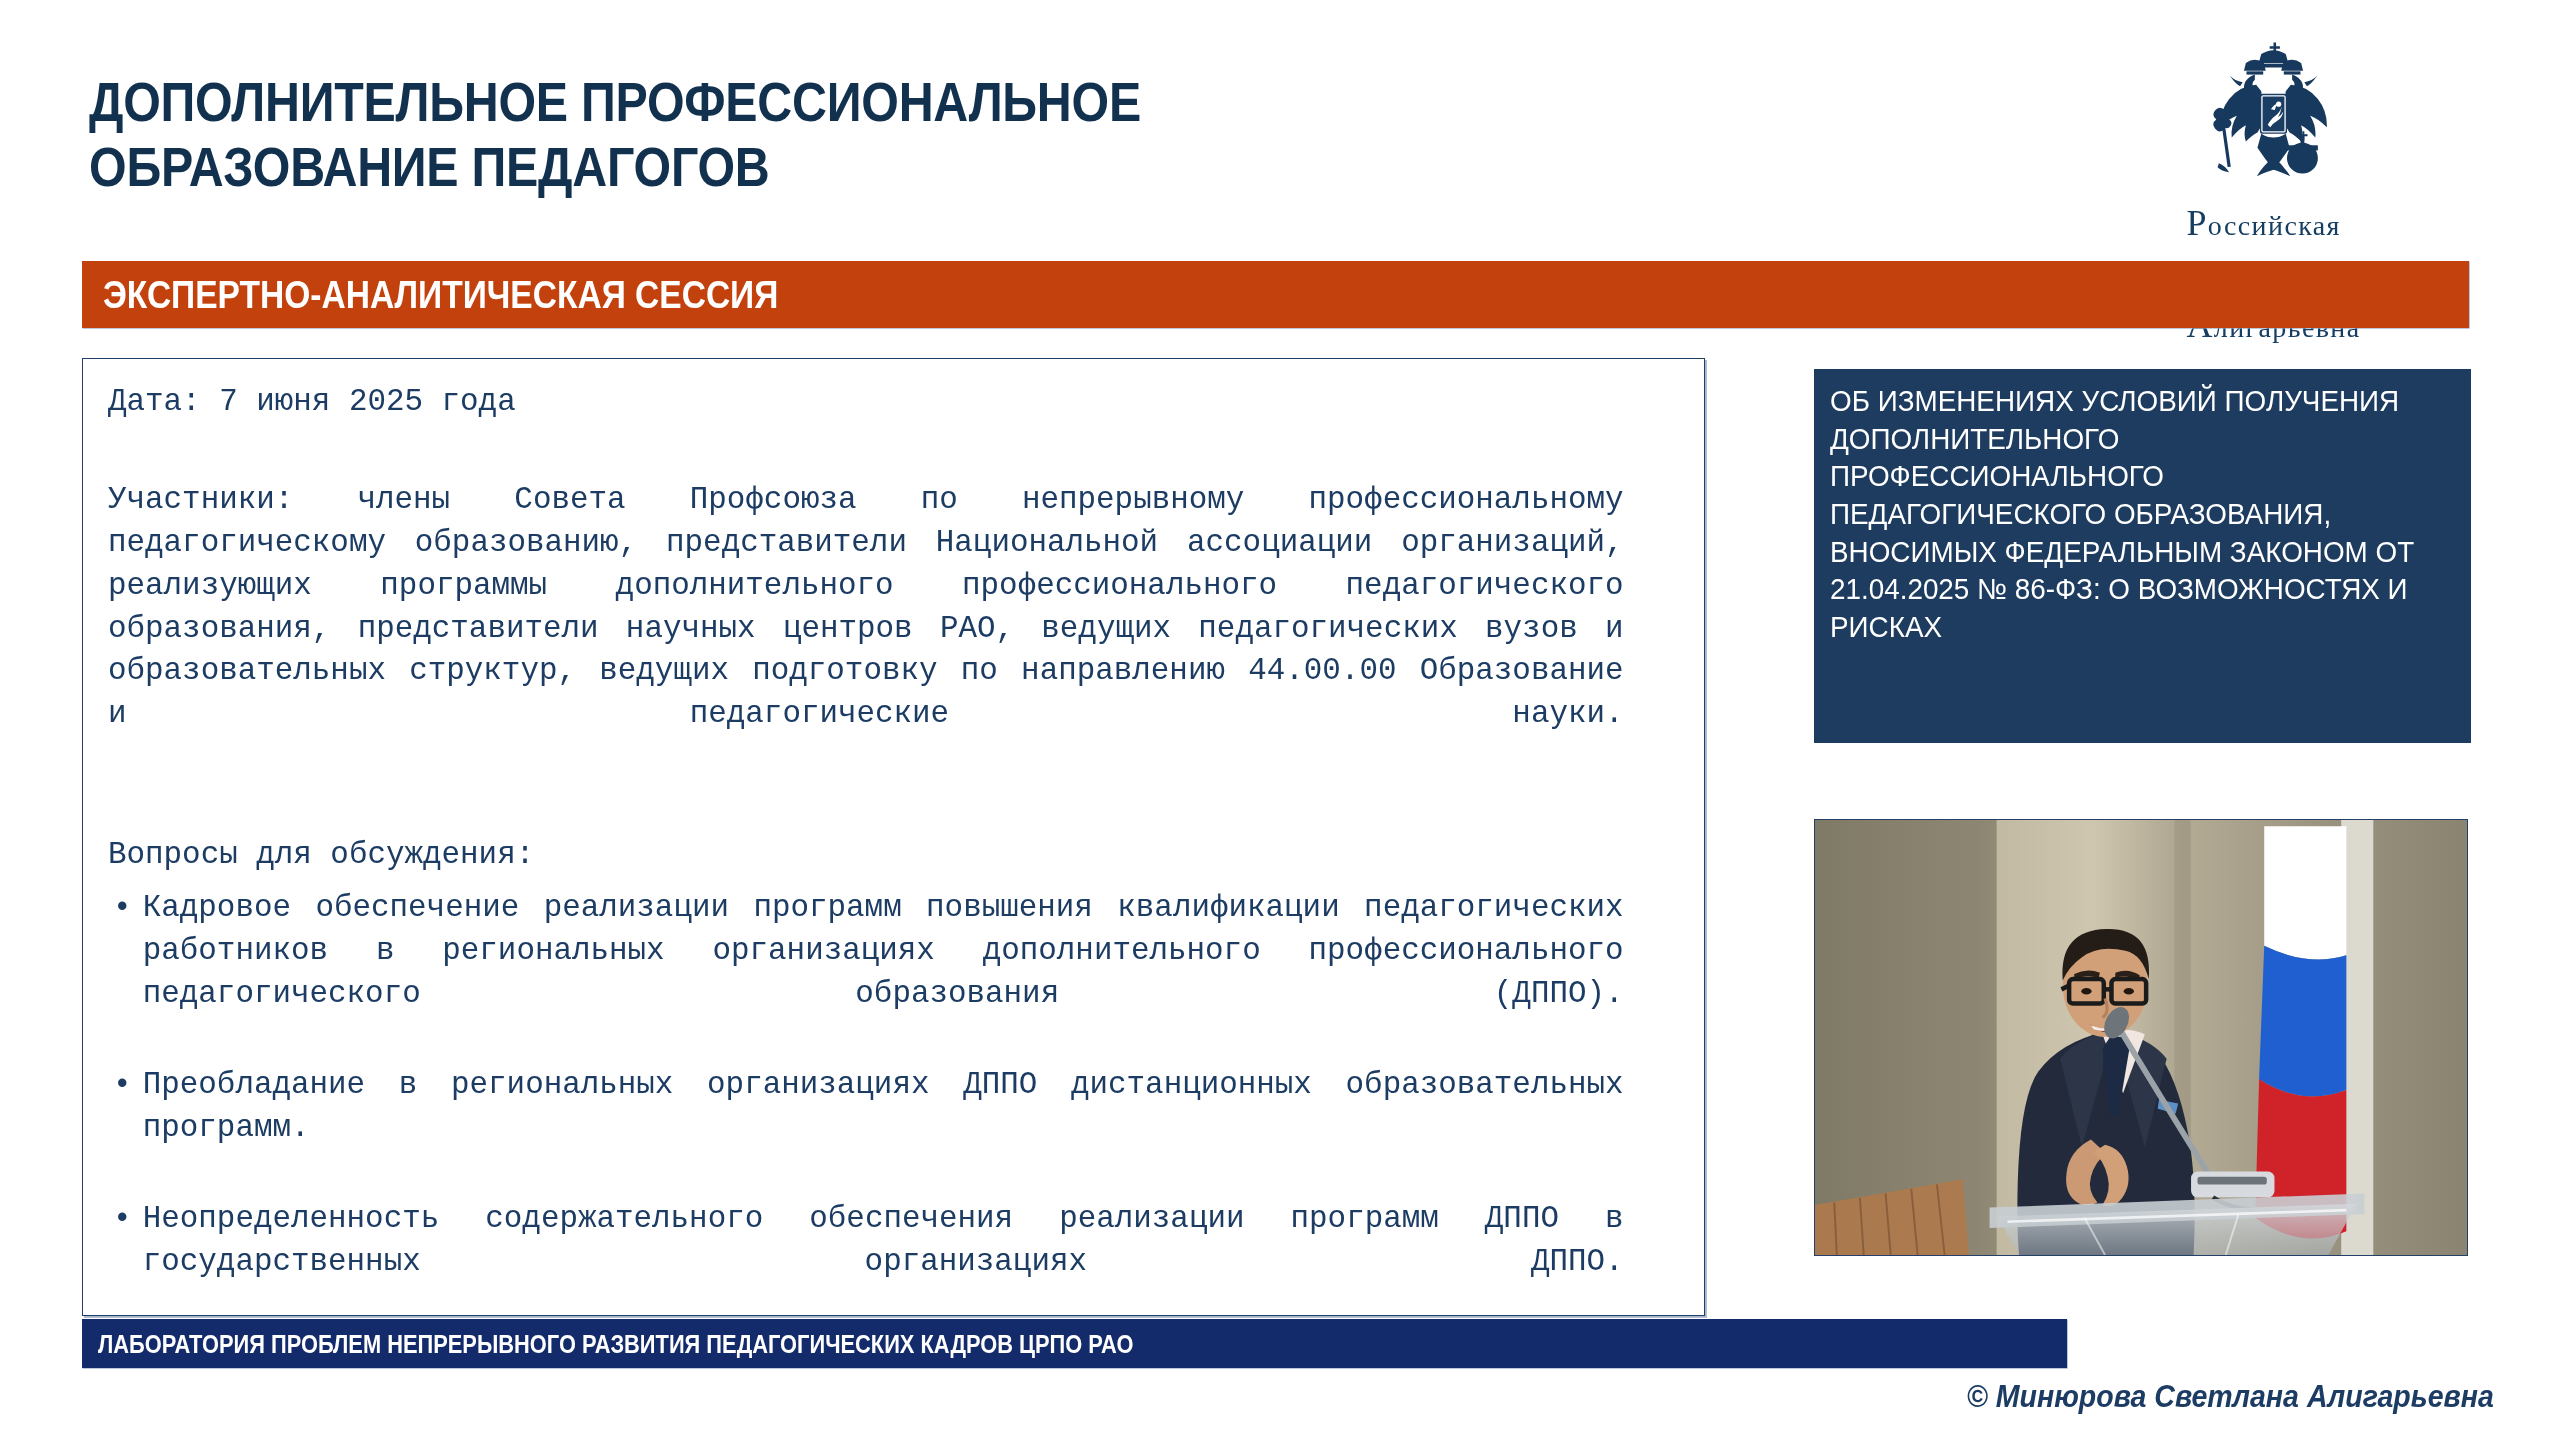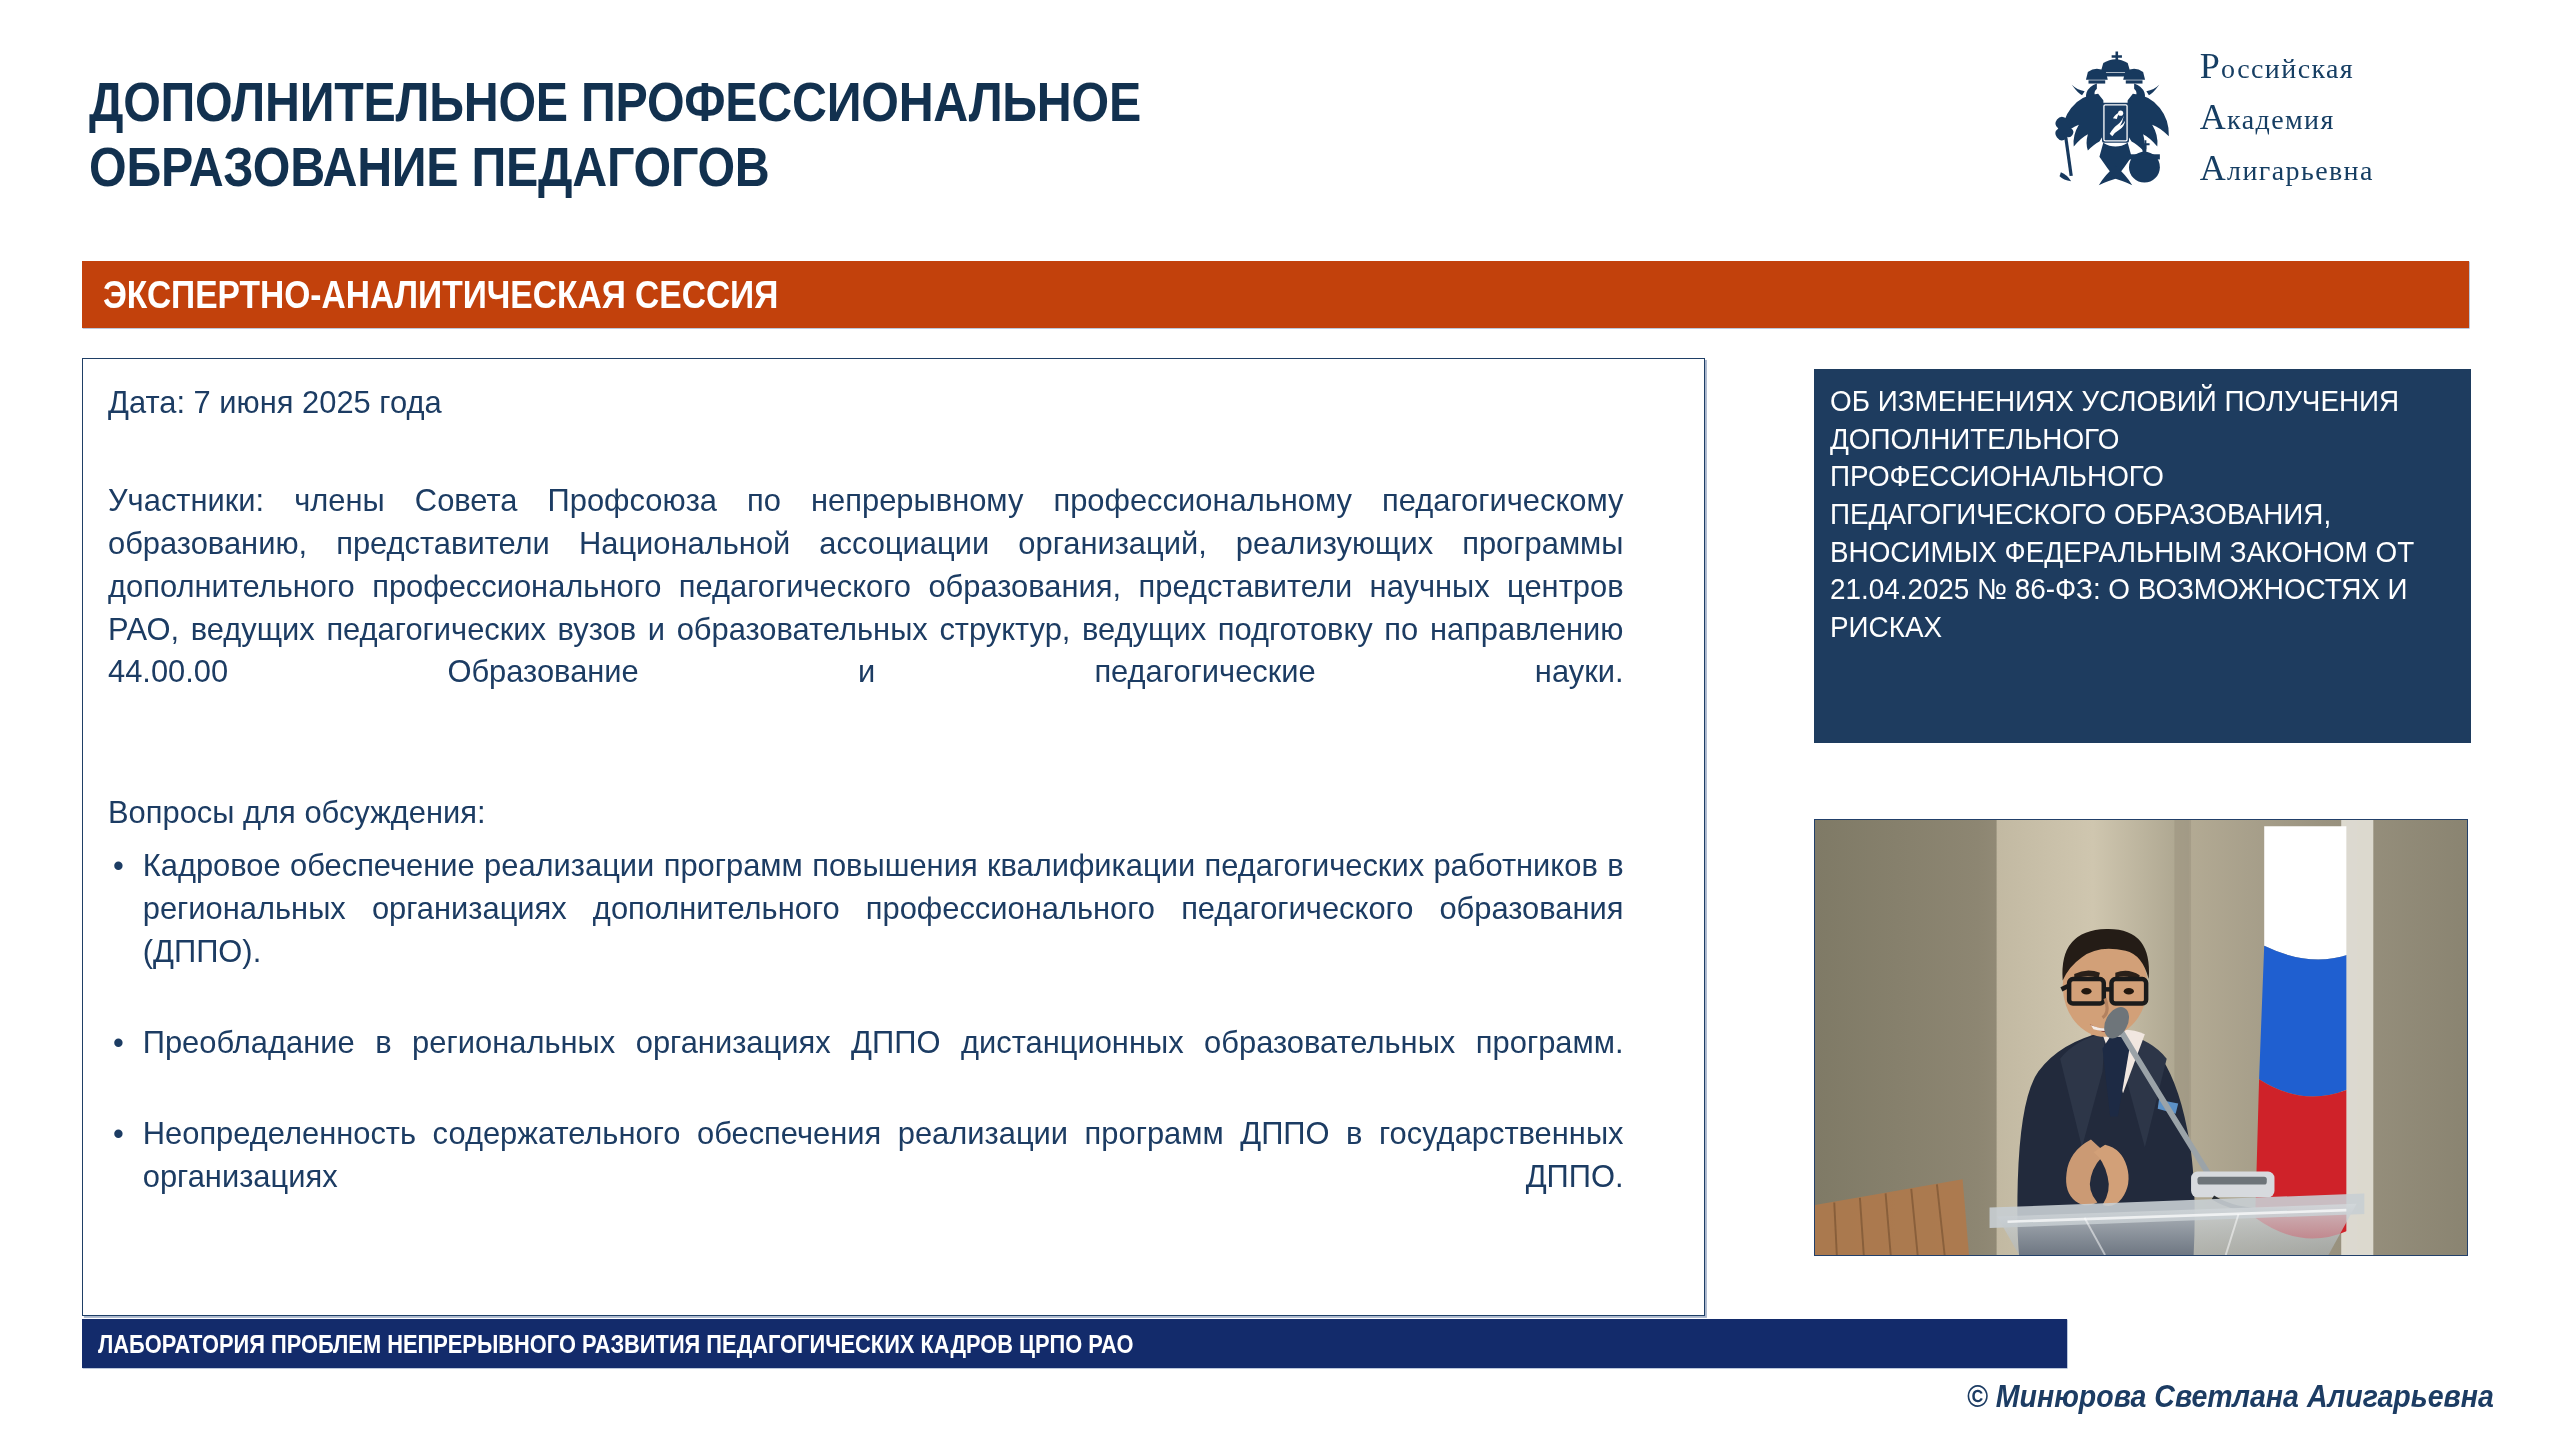--- a/index.html
+++ b/index.html
@@ -36,20 +36,21 @@
   
   #logo-block {
     position: absolute;
     left: 2048px;
     top: 37px;
     width: 451px;
     height: 161px;
     display: flex;
     align-items: center;
     gap: 16.7px;
+    flex-direction: column;
   }
   #logo-emblem { width: 135px; height: 142px; flex: 0 0 auto; }
   #logo-text {
     color: #163E63;
     font-family: "Liberation Serif", serif;
     font-size: 28px;
     line-height: 1.42;
     letter-spacing: 1.4px;
     font-weight: normal;
   }
@@ -84,20 +85,21 @@
     position: absolute;
     left: 82px;
     top: 358px;
     width: 1623px;
     height: 958px;
     border: 1.3px solid #1F3F66;
     background: #ffffff;
     box-sizing: border-box;
     box-shadow: 1.9px 1.9px 0 #a9b6cd;
     padding: 22px 26px 13px 24.5px;
+    font-family: Liberation Mono, monospace;
   }
   .body-text {
     color: #1C3C63;
     font-size: 32px;
     line-height: 1.34;
     transform: scaleX(0.965);
     transform-origin: left top;
   }
   #date-line { margin: 0 0 55px 0; }
   #participants-para {

